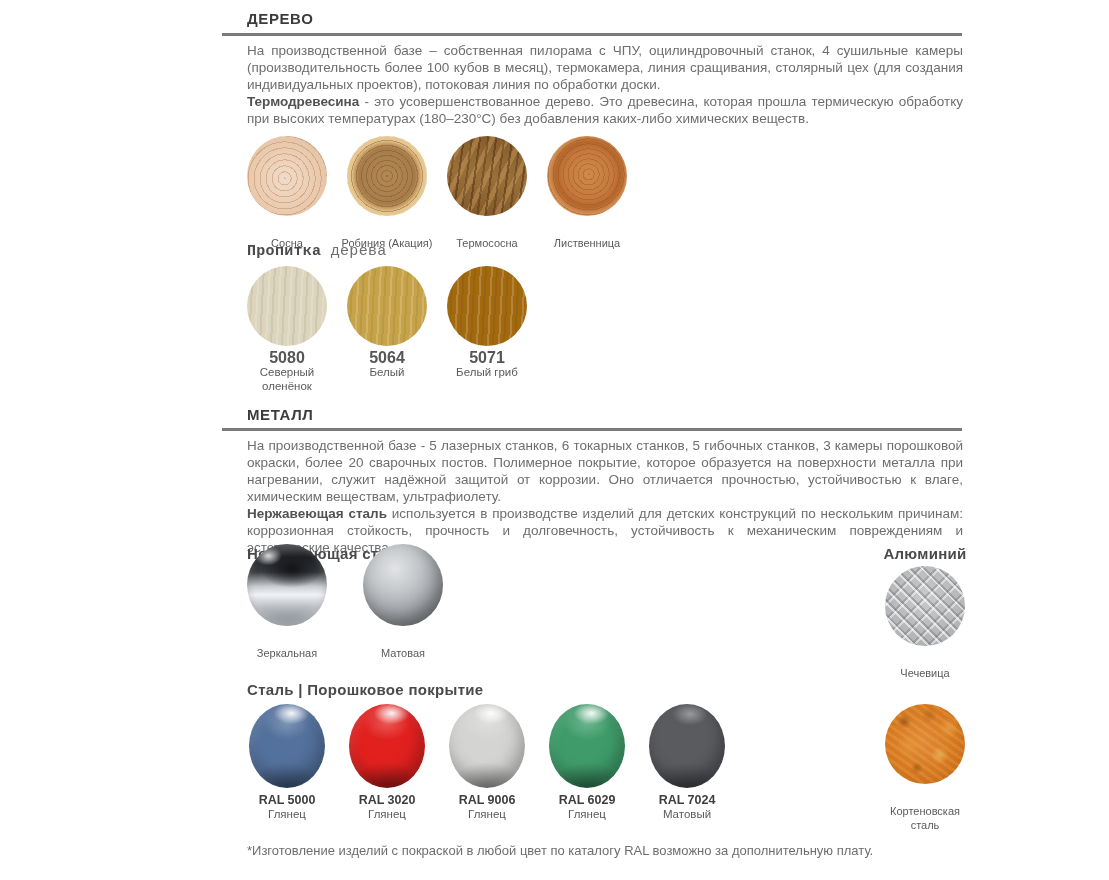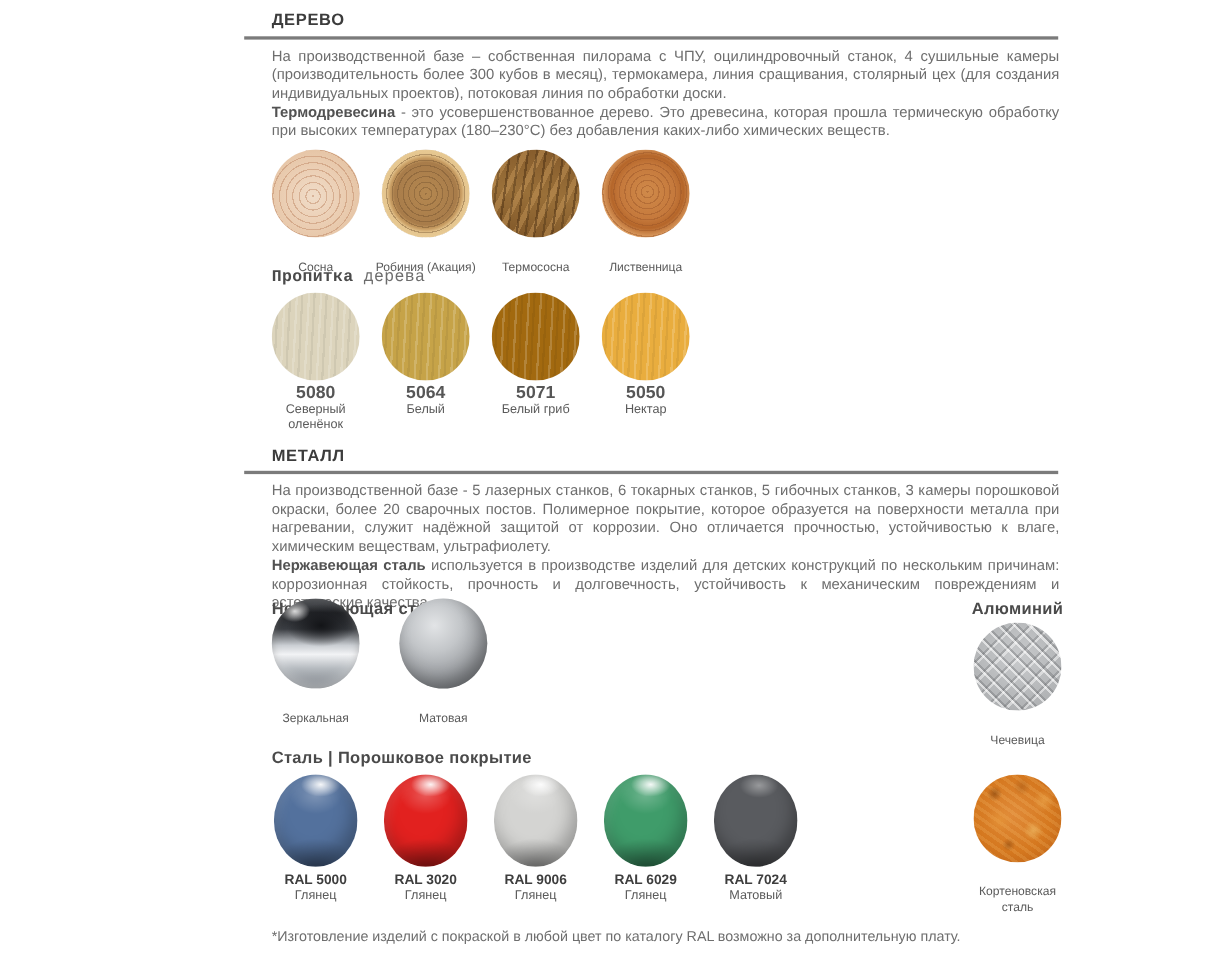--- a/index.html
+++ b/index.html
@@ -94,21 +94,21 @@
 </style>
 </head>
 <body>
 
 <div class="page">
 
   <h2 class="h1" style="top:10px;">ДЕРЕВО</h2>
   <div class="rule" style="top:33px;"></div>
 
   <div class="para" style="top:42px;">
-    <p><span>На производственной базе – собственная пилорама с ЧПУ, оцилиндровочный станок, 4 сушильные камеры (производительность более 300 кубов в месяц), термокамера, линия сращивания, столярный цех (для создания индивидуальных проектов), потоковая линия по обработки доски.</span></p>
+    <p><span>На производственной базе – собственная пилорама с ЧПУ, оцилиндровочный станок, 4 сушильные камеры (производительность более 100 кубов в месяц), термокамера, линия сращивания, столярный цех (для создания индивидуальных проектов), потоковая линия по обработки доски.</span></p>
     <p><b>Термодревесина</b><span> - это усовершенствованное дерево. Это древесина, которая прошла термическую обработку при высоких температурах (180–230°С) без добавления каких-либо химических веществ.</span></p>
   </div>
 
   <div class="row" style="top:136px;left:237px;">
     <div class="cell">
       <div class="circle wood-pine" style="--c: #ecd0b6;"></div>
       <div class="cap nowrap">Сосна</div>
     </div>
     <div class="cell">
       <div class="circle wood-robinia" style="--c: #a87c4a;"></div>
@@ -135,25 +135,20 @@
     <div class="cell">
       <div class="circle imp" style="--c: #c6a348;"></div>
       <div class="codecap">5064</div>
       <div class="namecap">Белый</div>
     </div>
     <div class="cell">
       <div class="circle imp" style="--c: #a2690f;"></div>
       <div class="codecap">5071</div>
       <div class="namecap">Белый гриб</div>
     </div>
-    <div class="cell">
-      <div class="circle imp" style="--c: #e9ad3e;"></div>
-      <div class="codecap">5050</div>
-      <div class="namecap">Нектар</div>
-    </div>
   </div>
 
   <h2 class="h1" style="top:406px;">МЕТАЛЛ</h2>
   <div class="rule" style="top:428px;"></div>
 
   <div class="para" style="top:437px;">
     <p><span>На производственной базе - 5 лазерных станков, 6 токарных станков, 5 гибочных станков, 3 камеры порошковой окраски, более 20 сварочных постов. Полимерное покрытие, которое образуется на поверхности металла при нагревании, служит надёжной защитой от коррозии. Оно отличается прочностью, устойчивостью к влаге, химическим веществам, ультрафиолету.</span></p>
     <p><b>Нержавеющая сталь</b><span> используется в производстве изделий для детских конструкций по нескольким причинам: коррозионная стойкость, прочность и долговечность, устойчивость к механическим повреждениям и эстетические качества.</span></p>
   </div>
 

